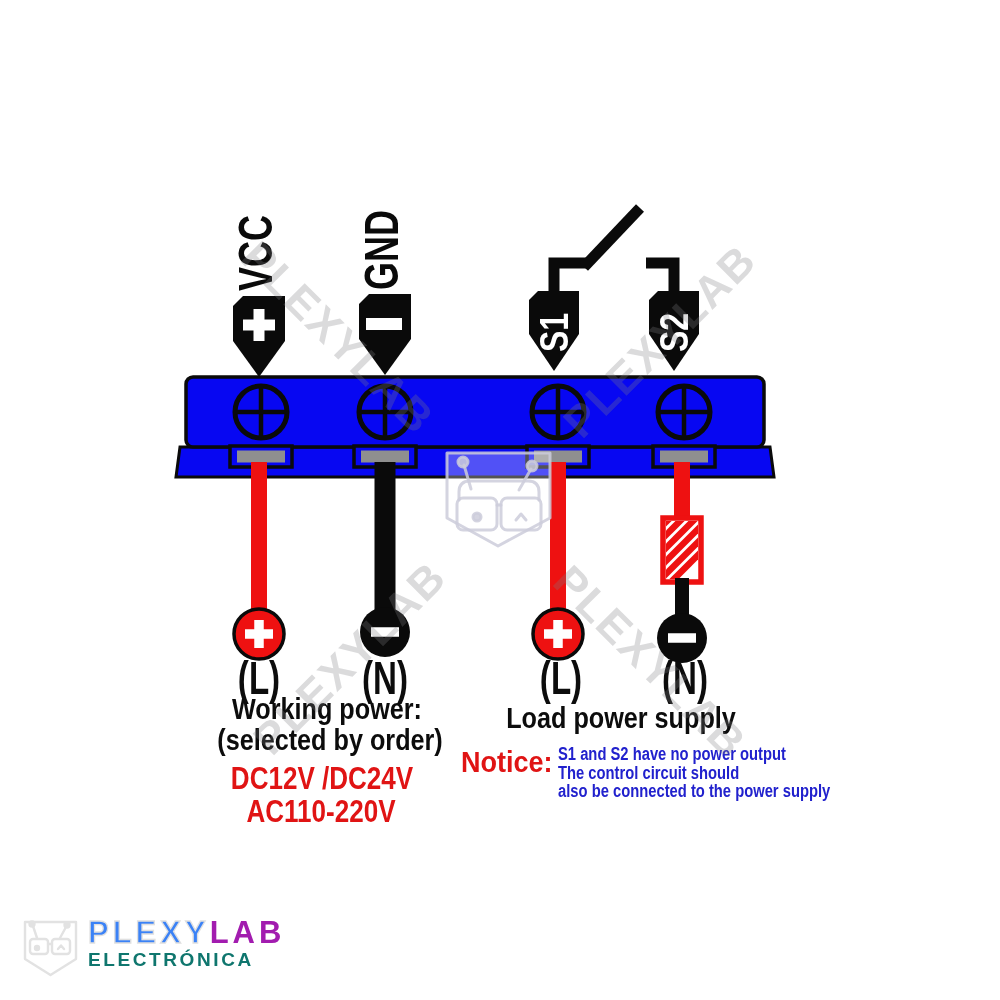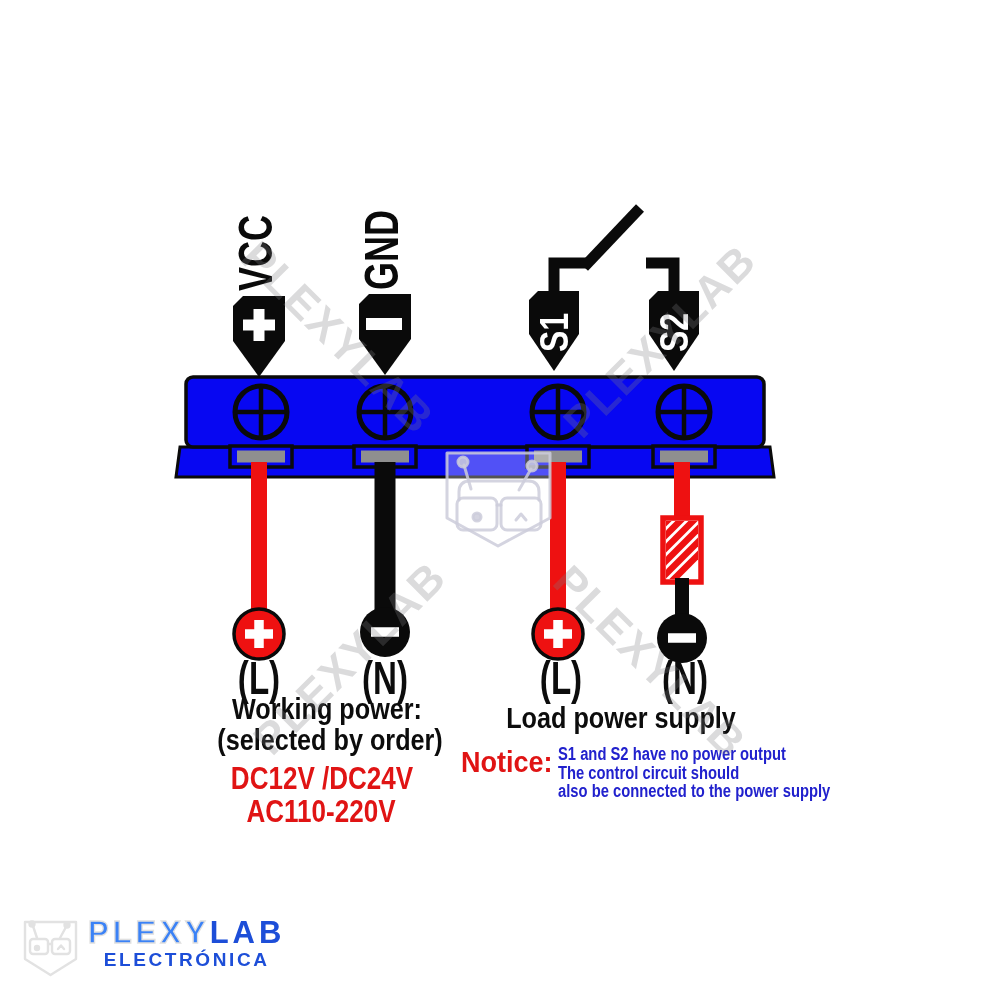--- a/index.html
+++ b/index.html
@@ -12,22 +12,22 @@
   .blkline{font-size:30px;color:#0c0c0c;}
   .redline{font-size:31px;color:#e01414;}
   .noticelbl{font-size:30px;color:#e01414;transform:scaleX(0.9);transform-origin:left center;}
   .bluenote{font-size:18px;color:#2121cd;line-height:18.6px;font-weight:bold;
             transform:scaleX(0.82);transform-origin:left top;}
   .wm{font-size:44px;font-weight:bold;letter-spacing:2px;color:rgba(125,125,130,0.28);
       transform-origin:center;}
   .brandrow{display:flex;align-items:flex-start;gap:8px;}
   .brandname{font-size:31px;font-weight:bold;letter-spacing:4px;line-height:30px;}
   .brand-outline{color:#3b82f6;-webkit-text-stroke:1.3px #e0e0e0;}
-  .brand-solid{color:#1d4ed8;}
-  .brandsub{font-size:19px;font-weight:bold;letter-spacing:2.6px;color:#1d4ed8;margin-top:1px;text-align:center;}
+  .brand-solid{color:#a21caf;}
+  .brandsub{font-size:19px;font-weight:bold;letter-spacing:2.6px;color:#0f766e;margin-top:1px;}
 </style>
 </head>
 <body>
 
 <div id="canvas">
 
   <svg class="abs" style="left:0;top:0" width="1000" height="1000" viewBox="0 0 1000 1000">
 
     <defs>
       <clipPath id="loadclip">

